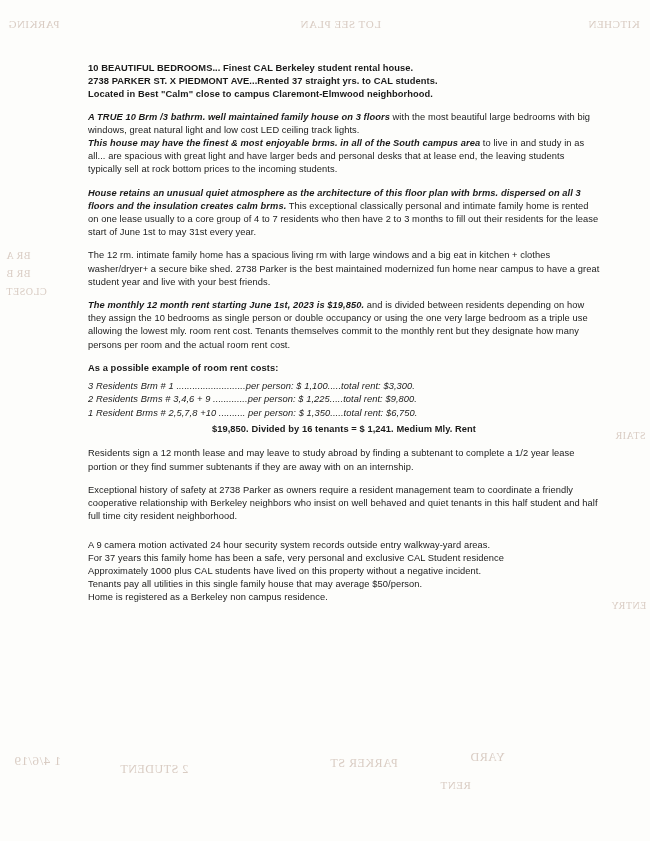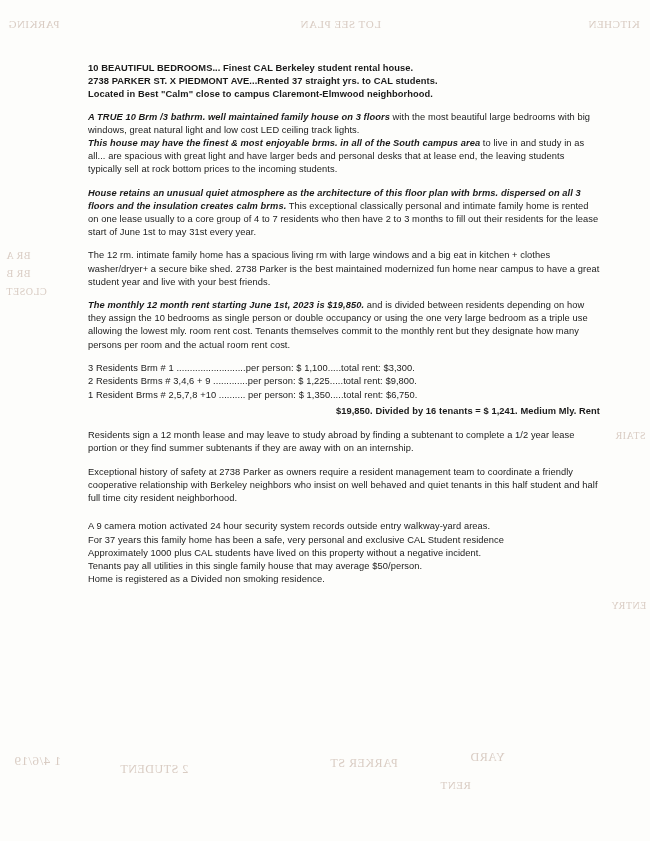--- a/index.html
+++ b/index.html
@@ -57,33 +57,34 @@
   }
   .doc p {
     margin: 0 0 10px 0;
   }
   .doc p.tight {
     margin-bottom: 0;
   }
   b, .b { font-weight: bold; font-style: italic; }
   .hdr { font-weight: bold; }
   .center {
-    text-align: right;
+    text-align: center;
     font-weight: bold;
     margin: 3px 0 11px 0;
   }
   .block-head {
     font-weight: bold;
     margin: 0 0 5px 0;
   }
   .costline {
     margin: 0;
     white-space: pre;
     font-size: 9.3px;
     line-height: 13.4px;
+    font-style: italic;
   }
   .gap-s { height: 5px; }
   .gap-m { height: 9px; }
 </style>
 </head>
 <body>
 
 <div class="page">
 
   <span class="bleed b1">PARKING</span>
@@ -113,33 +114,34 @@
     <p class="tight"><b>A TRUE 10 Brm /3 bathrm. well maintained family house on 3 floors</b><span> with the most beautiful large bedrooms with big windows, great natural light and low cost LED ceiling track lights.</span></p>
 
     <p><b>This house may have the finest &amp; most enjoyable brms. in all of the South campus area</b><span> to live in and study in as all... are spacious with great light and have larger beds and personal desks that at lease end, the leaving students typically sell at rock bottom prices to the incoming students.</span></p>
 
     <p><b>House retains an unusual quiet atmosphere as the architecture of this floor plan with brms. dispersed on all 3 floors and the insulation creates calm brms.</b><span>  This exceptional classically personal and intimate family home is rented on one lease usually to a core group of 4 to 7 residents who then have 2 to 3 months to fill out their residents for the lease start of June 1st to may 31st every year.</span></p>
 
     <p><span>The 12 rm. intimate family home has a spacious living rm with large windows and a big eat in kitchen + clothes washer/dryer+ a secure bike shed.    2738 Parker is the best maintained modernized fun home near campus to have a great student year and live with your best friends.</span></p>
 
     <p><b>The monthly 12 month rent starting June 1st, 2023 is $19,850.</b><span> and is divided between residents depending on how they assign the 10 bedrooms as single person or double occupancy or using the one very large bedroom as a triple use allowing the lowest mly. room rent cost.   Tenants themselves commit to the monthly rent but they designate how many persons per room and the actual room rent cost.</span></p>
 
+    <div class="block-head">As a possible example of room rent costs:</div>
 
     <div class="costline">3 Residents Brm # 1 ..........................per person: $ 1,100.....total rent: $3,300.</div>
     <div class="costline">2 Residents Brms # 3,4,6 + 9 .............per person: $ 1,225.....total rent: $9,800.</div>
     <div class="costline">1 Resident Brms # 2,5,7,8 +10 .......... per person: $ 1,350.....total rent: $6,750.</div>
 
     <div class="center">$19,850. Divided by 16 tenants =  $ 1,241. Medium Mly. Rent</div>
 
     <p>Residents sign a 12 month lease and may leave to study abroad by finding a subtenant to complete a 1/2 year lease portion or they find summer subtenants if they are away with on an internship.</p>
     <p>Exceptional history of safety at 2738 Parker as owners require a resident management team to coordinate a friendly cooperative relationship with Berkeley neighbors who insist on well behaved and quiet tenants in this half student and half full time city resident neighborhood.</p>
 
     <div class="gap-s"></div>
 
     <div>A 9 camera motion activated 24 hour security system records outside entry walkway-yard areas.</div>
     <div>For 37 years this family home has been a safe, very personal and exclusive CAL Student residence</div>
     <div>Approximately 1000 plus CAL students have lived on this property without a negative incident.</div>
     <div>Tenants pay all utilities in this single family house that may average $50/person.</div>
-    <div>Home is registered as a Divided non smoking residence.</div>
+    <div>Home is registered as a Berkeley non campus residence.</div>
 
 
   </div>
 </div>
 
 </body></html>

